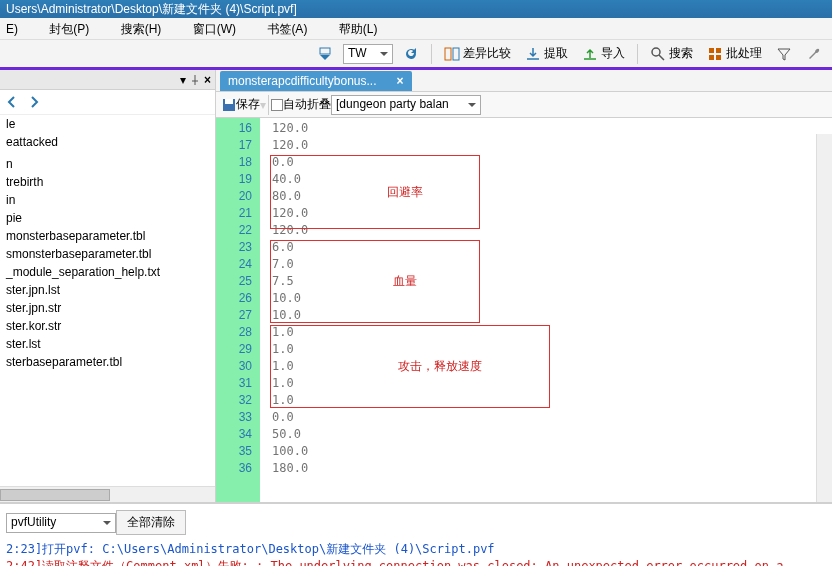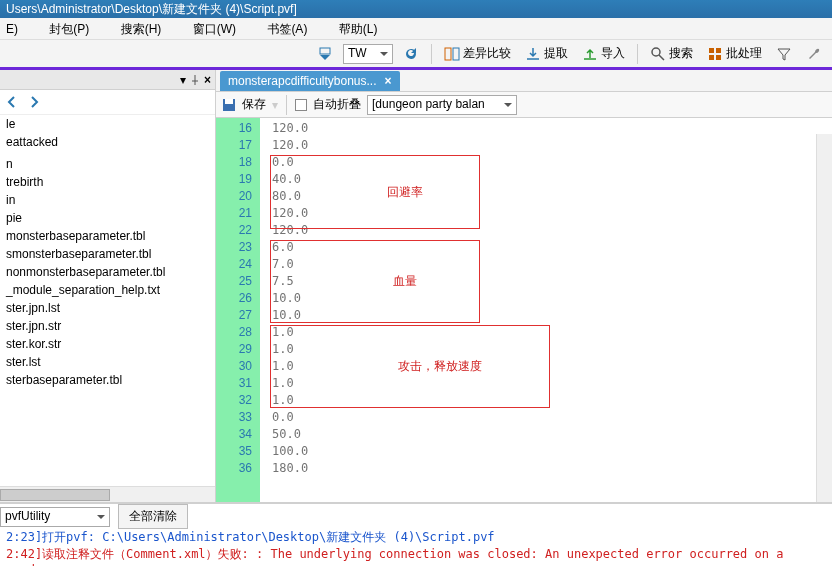--- a/index.html
+++ b/index.html
@@ -16,36 +16,36 @@
   .main { display: flex; height: 432px; }
   .side { width: 216px; background: #fff; border-right: 1px solid #d0d0d0; display: flex; flex-direction: column; }
   .side-head { background: #e8e8e8; border-bottom: 1px solid #d0d0d0; height: 20px; display: flex; align-items: center; justify-content: flex-end; padding: 0 4px; gap: 4px; }
   .pin { width: 10px; height: 10px; }
   .side-tool { padding: 4px; display: flex; gap: 6px; border-bottom: 1px solid #eee; }
   .file-list { flex: 1; overflow: hidden; }
   .file-list div { padding: 2px 6px; white-space: nowrap; overflow: hidden; cursor: default; }
   .file-list .sel { background: #d0d0d0; }
   .editing { flex: 1; display: flex; flex-direction: column; background: #fff; position: relative; }
   .tab-row { height: 22px; background: #f4f4f4; display: flex; align-items: flex-end; padding-left: 4px; border-bottom: 1px solid #d0d0d0; }
-  .tab { background: #4a98d0; color: #fff; padding: 3px 8px; border-radius: 2px 2px 0 0; display: flex; align-items: center; gap: 8px; }
+  .tab { background: #4a98d0; color: #fff; padding: 3px 8px; border-radius: 2px 2px 0 0; display: flex; align-items: center; gap: 20px; }
   .tab .x { color: #fff; font-weight: bold; cursor: pointer; }
-  .ed-tool { height: 26px; display: flex; align-items: center; gap: 6px; padding: 0 6px; border-bottom: 1px solid #d0d0d0; background: #f8f8f8; }
+  .ed-tool { height: 26px; display: flex; align-items: center; padding: 0 6px; border-bottom: 1px solid #d0d0d0; background: #f8f8f8; }
   .ed-tool .combo2 { border: 1px solid #aaa; background: #fff; padding: 1px 18px 1px 4px; height: 20px; position: relative; min-width: 150px; }
   .ed-tool .combo2::after { content: ""; position: absolute; right: 4px; top: 7px; border: 4px solid transparent; border-top-color: #555; }
   .checkbox { width: 12px; height: 12px; border: 1px solid #888; background: #fff; display: inline-block; }
   .code { flex: 1; display: flex; position: relative; font-family: Consolas, monospace; font-size: 13px; overflow: hidden; }
   .gutter { width: 44px; text-align: right; padding: 2px 8px 2px 0; background: #86efac; color: #2a78b0; }
   .gutter div { height: 17px; line-height: 17px; }
   .text { flex: 1; padding: 2px 0; position: relative; }
   .text div.cl { height: 17px; line-height: 17px; padding-left: 12px; color: #737373; font-family: Consolas, monospace; }
   .annot { position: absolute; border: 1px solid #e03030; color: #d02020; font-size: 14px; display: flex; align-items: center; justify-content: center; pointer-events: none; }
   .right-path { position: absolute; right: 0; top: 22px; height: 26px; line-height: 26px; padding: 0 6px; background: #f8f8f8; }
   .side-scroll { position: absolute; right: 0; top: 64px; bottom: 0; width: 16px; background: #f0f0f0; border-left: 1px solid #ddd; }
   .bottom { border-top: 2px solid #d0d0d0; background: #fff; }
-  .bot-tool { display: flex; align-items: center; gap: 8px; }
+  .bot-tool { padding: 6px; display: flex; align-items: center; }
   .bot-tool .combo { min-width: 110px; }
   .bot-btn { padding: 3px 10px; border: 1px solid #bbb; background: #f4f4f4; cursor: pointer; }
   .log { padding: 0 6px 4px; }
   .log .l1 { color: #1a55cc; font-family: SimSun, monospace; }
   .log .l2 { color: #d02020; font-family: SimSun, monospace; }
   .hb-scroll { height: 16px; background: #f0f0f0; border-top: 1px solid #ddd; position: relative; }
   .hb-thumb { position: absolute; left: 0; top: 2px; height: 12px; width: 110px; background: #cdcdcd; border: 1px solid #aaa; }
 </style>
 </head>
 <body>
@@ -145,21 +145,20 @@
     <div class="file-list" id="file-list">
         <div>le</div>
         <div>eattacked</div>
         <div></div>
         <div>n</div>
         <div>trebirth</div>
         <div>in</div>
         <div>pie</div>
         <div>monsterbaseparameter.tbl</div>
         <div>smonsterbaseparameter.tbl</div>
-        <div>nonmonsterbaseparameter.tbl</div>
         <div>_module_separation_help.txt</div>
         <div>ster.jpn.lst</div>
         <div>ster.jpn.str</div>
         <div>ster.kor.str</div>
         <div>ster.lst</div>
         <div>sterbaseparameter.tbl</div>
       </div>
     <div class="hb-scroll">
         <div class="hb-thumb"></div>
       </div>

